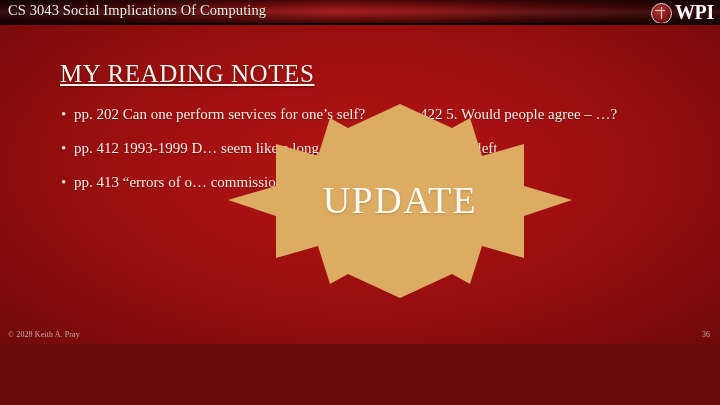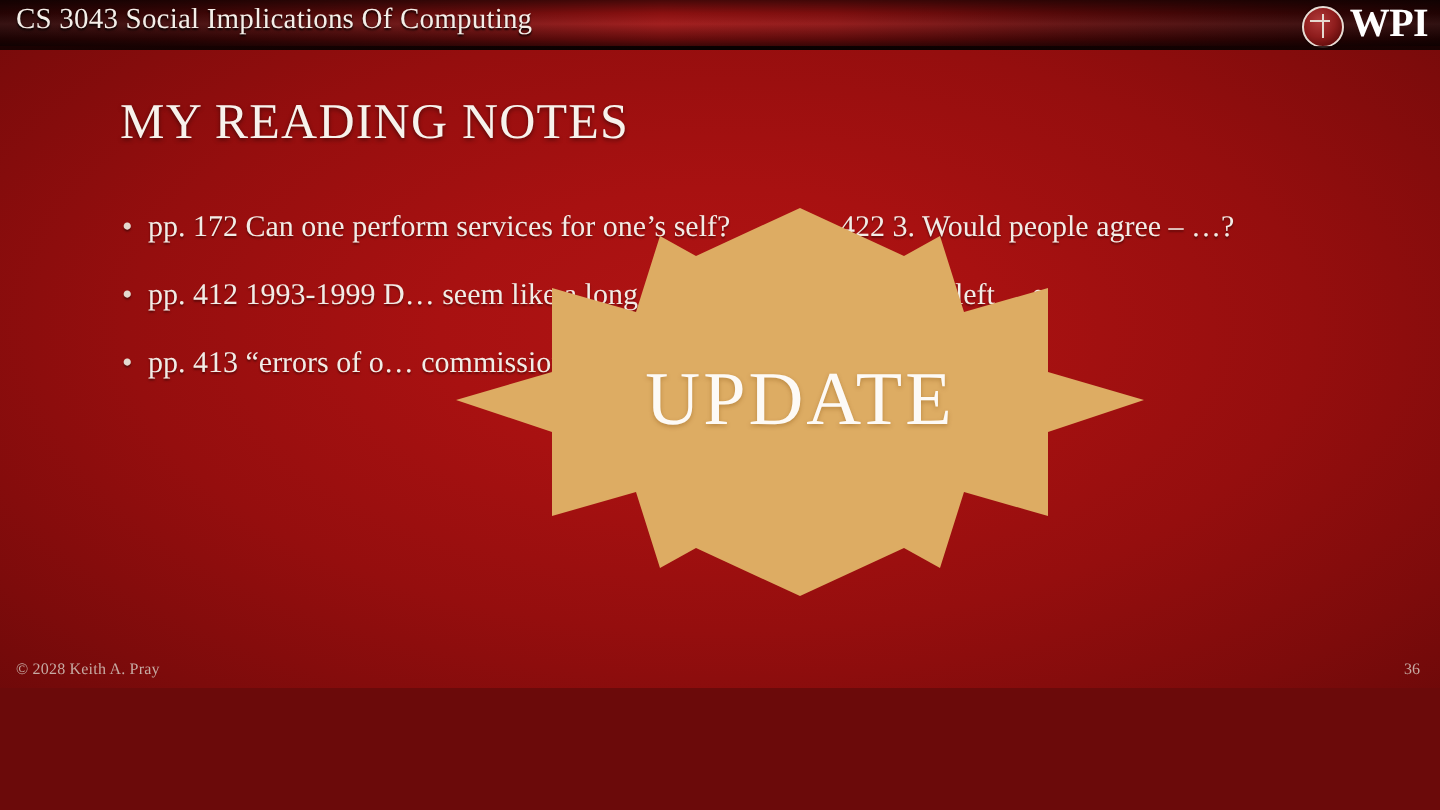--- a/index.html
+++ b/index.html
@@ -59,24 +59,25 @@
     width:10px;height:1.6px;background:#e6d9d0;
   }
   #wpi-text{
     font-size:20px;font-weight:bold;color:#ffffff;
     letter-spacing:-.3px;line-height:23px;
     font-family:"Liberation Serif", serif;
   }
 
   
   #slide-title{
-    position:absolute;left:60px;top:48px;
+    position:absolute;left:60px;top:60px;
     font-size:25px;color:#f7f2ec;letter-spacing:.6px;
     text-shadow:0 1px 2px rgba(0,0,0,.45);
     white-space:nowrap;
+    text-decoration:underline;
   }
 
   
   .col{position:absolute;top:104px;}
   #col-left{left:56px;width:320px;}
   #col-right{left:420px;width:245px;}
 
   .bullet-row{
     position:relative;
     margin-bottom:14px;
@@ -128,35 +129,35 @@
       <div id="wpi-seal"></div>
       <div id="wpi-text">WPI</div>
     </div>
   </div>
 
   <div id="slide-title">MY READING NOTES</div>
 
   <div class="col" id="col-left">
     <div class="bullet-row">
       <span class="dot">•</span>
-      <span>pp. 172 Can one perform services for one’s self?</span>
+      <span>pp. 202 Can one perform services for one’s self?</span>
     </div>
     <div class="bullet-row">
       <span class="dot">•</span>
       <span>pp. 412 1993-1999 D… seem like a long time</span>
     </div>
     <div class="bullet-row">
       <span class="dot">•</span>
       <span>pp. 413 “errors of o… commission”?</span>
     </div>
   </div>
 
   <div class="col" id="col-right">
     <div class="bullet-row">
-      <span>422 3. Would people agree – …?</span>
+      <span>422 5. Would people agree – …?</span>
     </div>
     <div class="bullet-row">
       <span>…can be left …s</span>
     </div>
   </div>
 
   <div id="update-burst">
     <svg viewBox="0 0 352 200" preserveAspectRatio="none">
       <polygon fill="#ddac63" points="176,4 228,28 246,18 258,56 300,44 300,86 348,100 300,116 300,158 258,146 246,184 228,174 176,198 124,174 106,184 94,146 52,158 52,116 4,100 52,86 52,44 94,56 106,18 124,28"></polygon>
     </svg>

